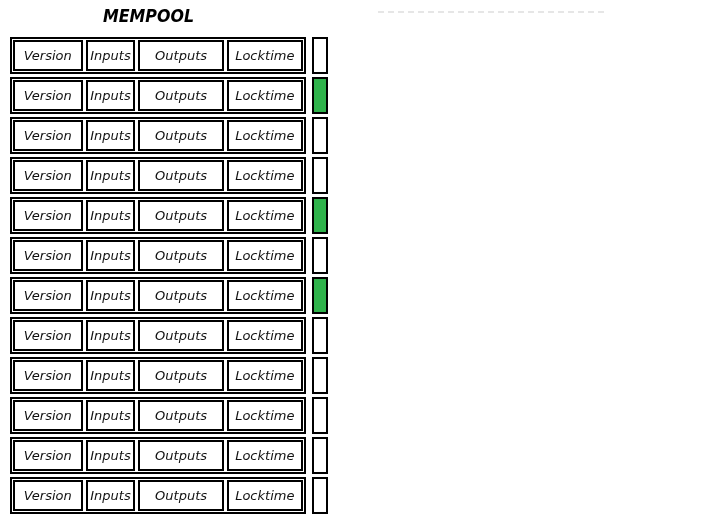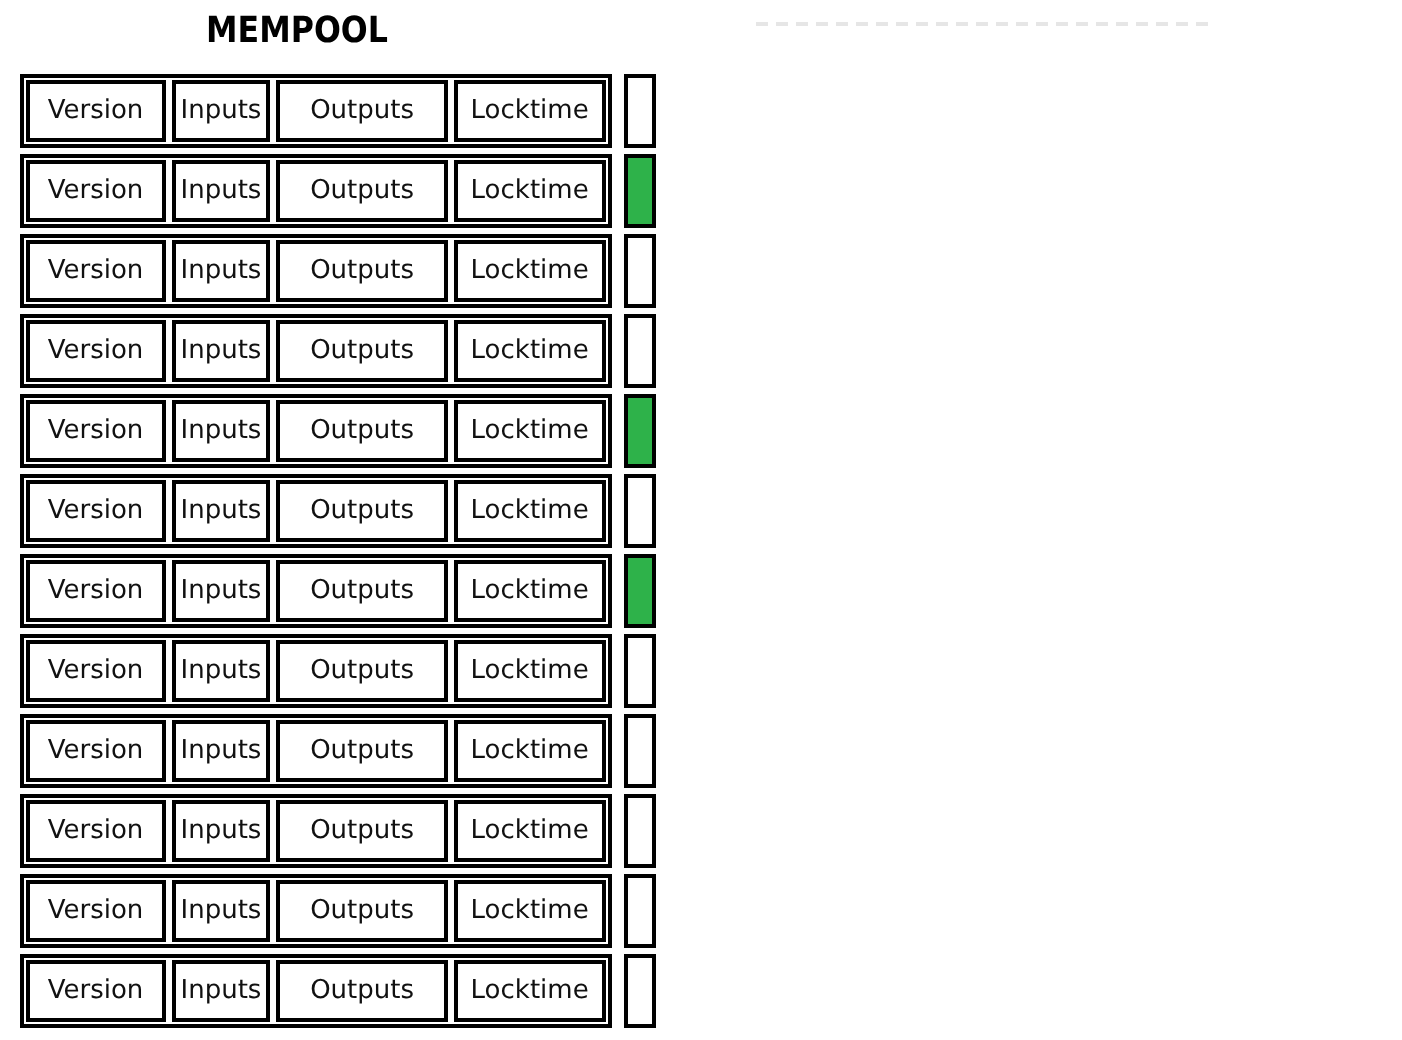--- a/index.html
+++ b/index.html
@@ -7,20 +7,21 @@
     padding: 0;
     background: #ffffff;
   }
   .canvas {
     position: relative;
     width: 701px;
     height: 520px;
     background: #ffffff;
     font-family: "DejaVu Sans", "Liberation Sans", sans-serif;
     overflow: hidden;
+    font-style: italic;
   }
   .title {
     position: absolute;
     left: 103px;
     top: 5px;
     font-size: 18px;
     font-weight: bold;
     color: #000000;
     letter-spacing: 0px;
     transform: scaleX(0.88);

